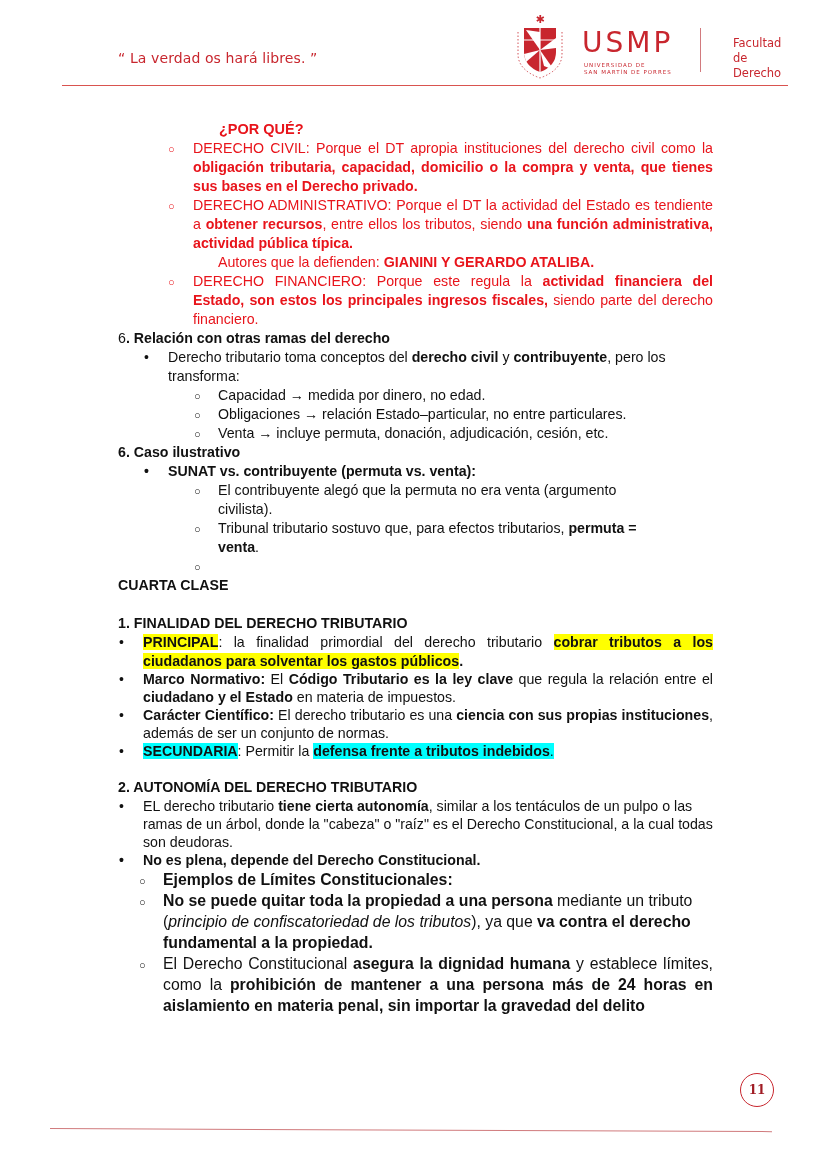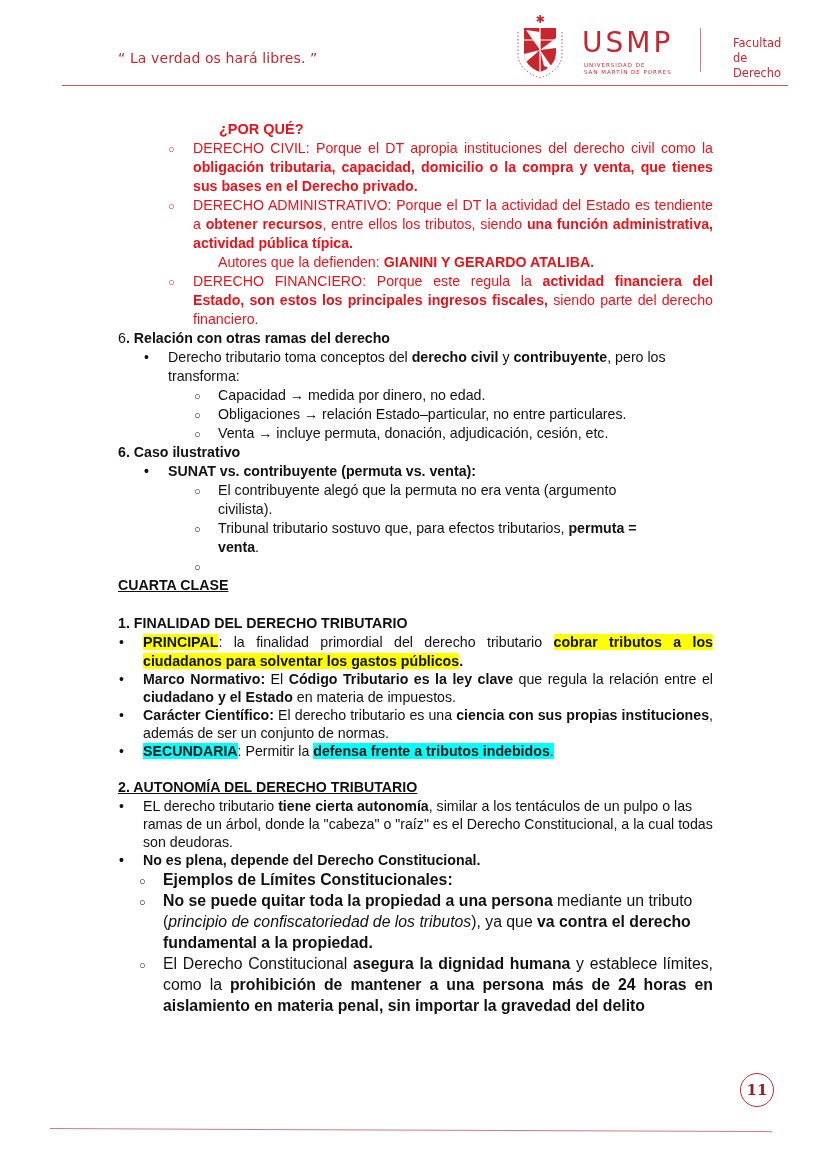--- a/index.html
+++ b/index.html
@@ -13,29 +13,29 @@
   .logo-usmp { position: absolute; left: 70px; top: 12px; font-family: "DejaVu Sans", sans-serif; font-size: 28px; color: #c8262e; letter-spacing: 3px; font-weight: normal; }
   .logo-sub { position: absolute; left: 72px; top: 48px; font-family: "DejaVu Sans", sans-serif; font-size: 5.5px; color: #c8262e; letter-spacing: 1px; line-height: 7px; }
   .logo-divider { position: absolute; left: 188px; top: 14px; width: 1px; height: 44px; background: #d27a7e; }
   .logo-faculty { position: absolute; left: 205px; top: 22px; font-family: "DejaVu Sans", sans-serif; font-size: 11.5px; color: #c8262e; line-height: 15px; margin-left: 16px; }
   .header-rule { position: absolute; left: 62px; top: 85px; width: 726px; height: 1px; background: #d9534f; }
 
   .content { position: absolute; left: 118px; top: 120px; width: 595px; font-size: 14.2px; line-height: 19px; }
   .red { color: #e8141b; }
   .b { font-weight: bold; }
   .i { font-style: italic; }
-  .u { text-decoration: underline; }
+  .u { }
   .hl-y { background: #ffff00; margin-top: 28px; }
   .hl-c { background: #00ffff; }
   .just { text-align: justify; }
   .row { position: relative; padding-left: 0; }
   .marker { position: absolute; font-size: 11px; }
   .marker.dot { font-size: 14px; }
 
-  .footer-page { position: absolute; left: 740px; top: 1073px; width: 34px; height: 34px; border: 1px solid #c8262e; border-radius: 50%; display: flex; align-items: center; justify-content: center; font-family: "DejaVu Serif", serif; font-weight: bold; font-size: 15px; color: #a01c24; }
+  .footer-page { position: absolute; left: 740px; top: 1073px; width: 34px; height: 34px; border: 1px solid #c8262e; border-radius: 50%; display: flex; align-items: center; justify-content: center; font-family: "DejaVu Serif", serif; font-weight: bold; font-size: 12px; color: #a01c24; }
   .footer-rule { position: absolute; left: 50px; top: 1128px; width: 722px; height: 1px; background: #d07a7c; transform: rotate(0.25deg); transform-origin: left center; }
 </style>
 </head>
 <body>
 
 <div class="header">
   <div class="motto">“ La verdad os hará libres. ”</div>
   <div class="logo">
     <svg class="logo-shield" viewBox="0 0 64 66" width="64" height="66">
       <text x="28" y="9" font-size="11" fill="#c8262e" font-family="DejaVu Sans, sans-serif" text-anchor="middle">✱</text>

